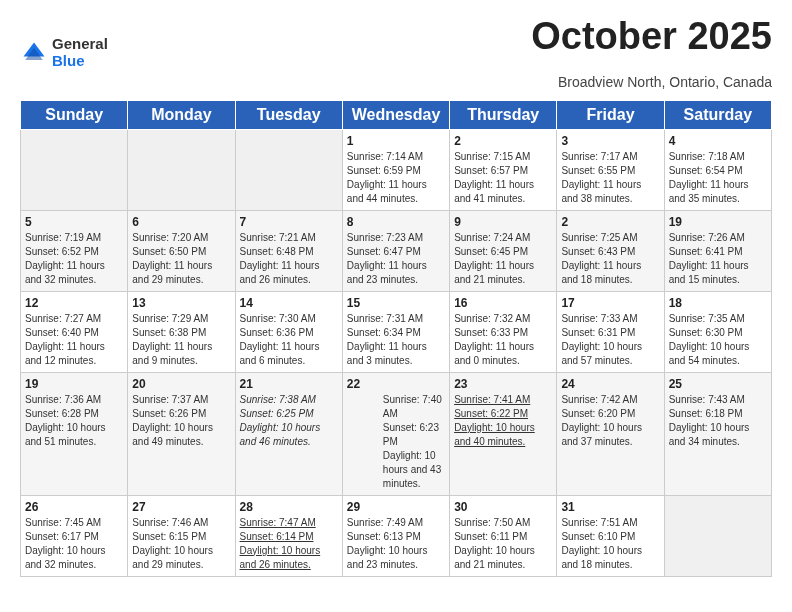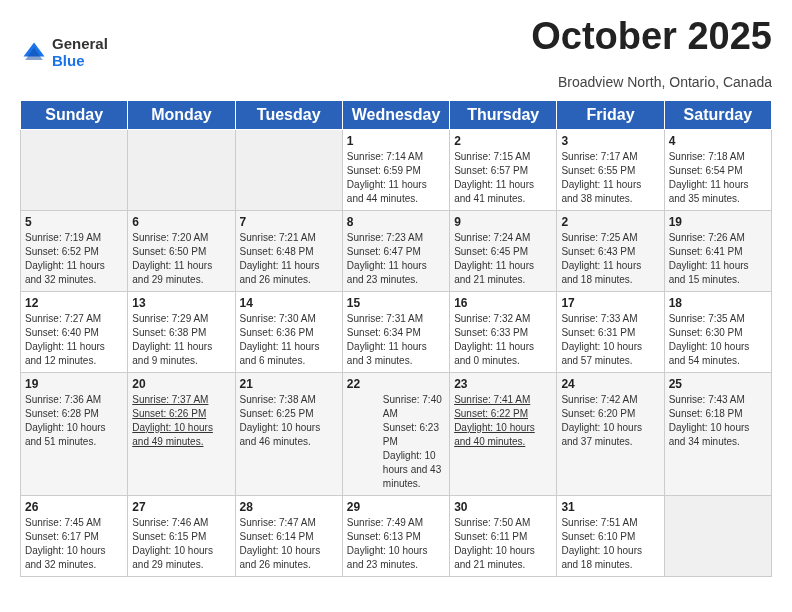--- a/index.html
+++ b/index.html
@@ -264,27 +264,27 @@
         </tr>
         <tr class="row-even">
           <td>
             <span class="day-number">19</span>
             <div class="day-info" style="white-space: pre-line;">Sunrise: 7:36 AM
 Sunset: 6:28 PM
 Daylight: 10 hours and 51 minutes.</div>
           </td>
           <td>
             <span class="day-number">20</span>
-            <div class="day-info" style="white-space: pre-line; text-decoration: underline;">Sunrise: 7:37 AM
+            <div class="day-info" style="white-space: pre-line;">Sunrise: 7:37 AM
 Sunset: 6:26 PM
 Daylight: 10 hours and 49 minutes.</div>
           </td>
           <td>
             <span class="day-number">21</span>
-            <div class="day-info" style="white-space: pre-line;">Sunrise: 7:38 AM
+            <div class="day-info" style="white-space: pre-line; font-style: italic;">Sunrise: 7:38 AM
 Sunset: 6:25 PM
 Daylight: 10 hours and 46 minutes.</div>
           </td>
           <td>
             <span class="day-number">22</span>
             <div class="day-info" style="white-space: pre-line; margin-left: 36px;">Sunrise: 7:40 AM
 Sunset: 6:23 PM
 Daylight: 10 hours and 43 minutes.</div>
           </td>
           <td>
@@ -314,21 +314,21 @@
 Daylight: 10 hours and 32 minutes.</div>
           </td>
           <td>
             <span class="day-number">27</span>
             <div class="day-info" style="white-space: pre-line;">Sunrise: 7:46 AM
 Sunset: 6:15 PM
 Daylight: 10 hours and 29 minutes.</div>
           </td>
           <td>
             <span class="day-number">28</span>
-            <div class="day-info" style="white-space: pre-line;">Sunrise: 7:47 AM
+            <div class="day-info" style="white-space: pre-line; text-decoration: underline;">Sunrise: 7:47 AM
 Sunset: 6:14 PM
 Daylight: 10 hours and 26 minutes.</div>
           </td>
           <td>
             <span class="day-number">29</span>
             <div class="day-info" style="white-space: pre-line;">Sunrise: 7:49 AM
 Sunset: 6:13 PM
 Daylight: 10 hours and 23 minutes.</div>
           </td>
           <td>

